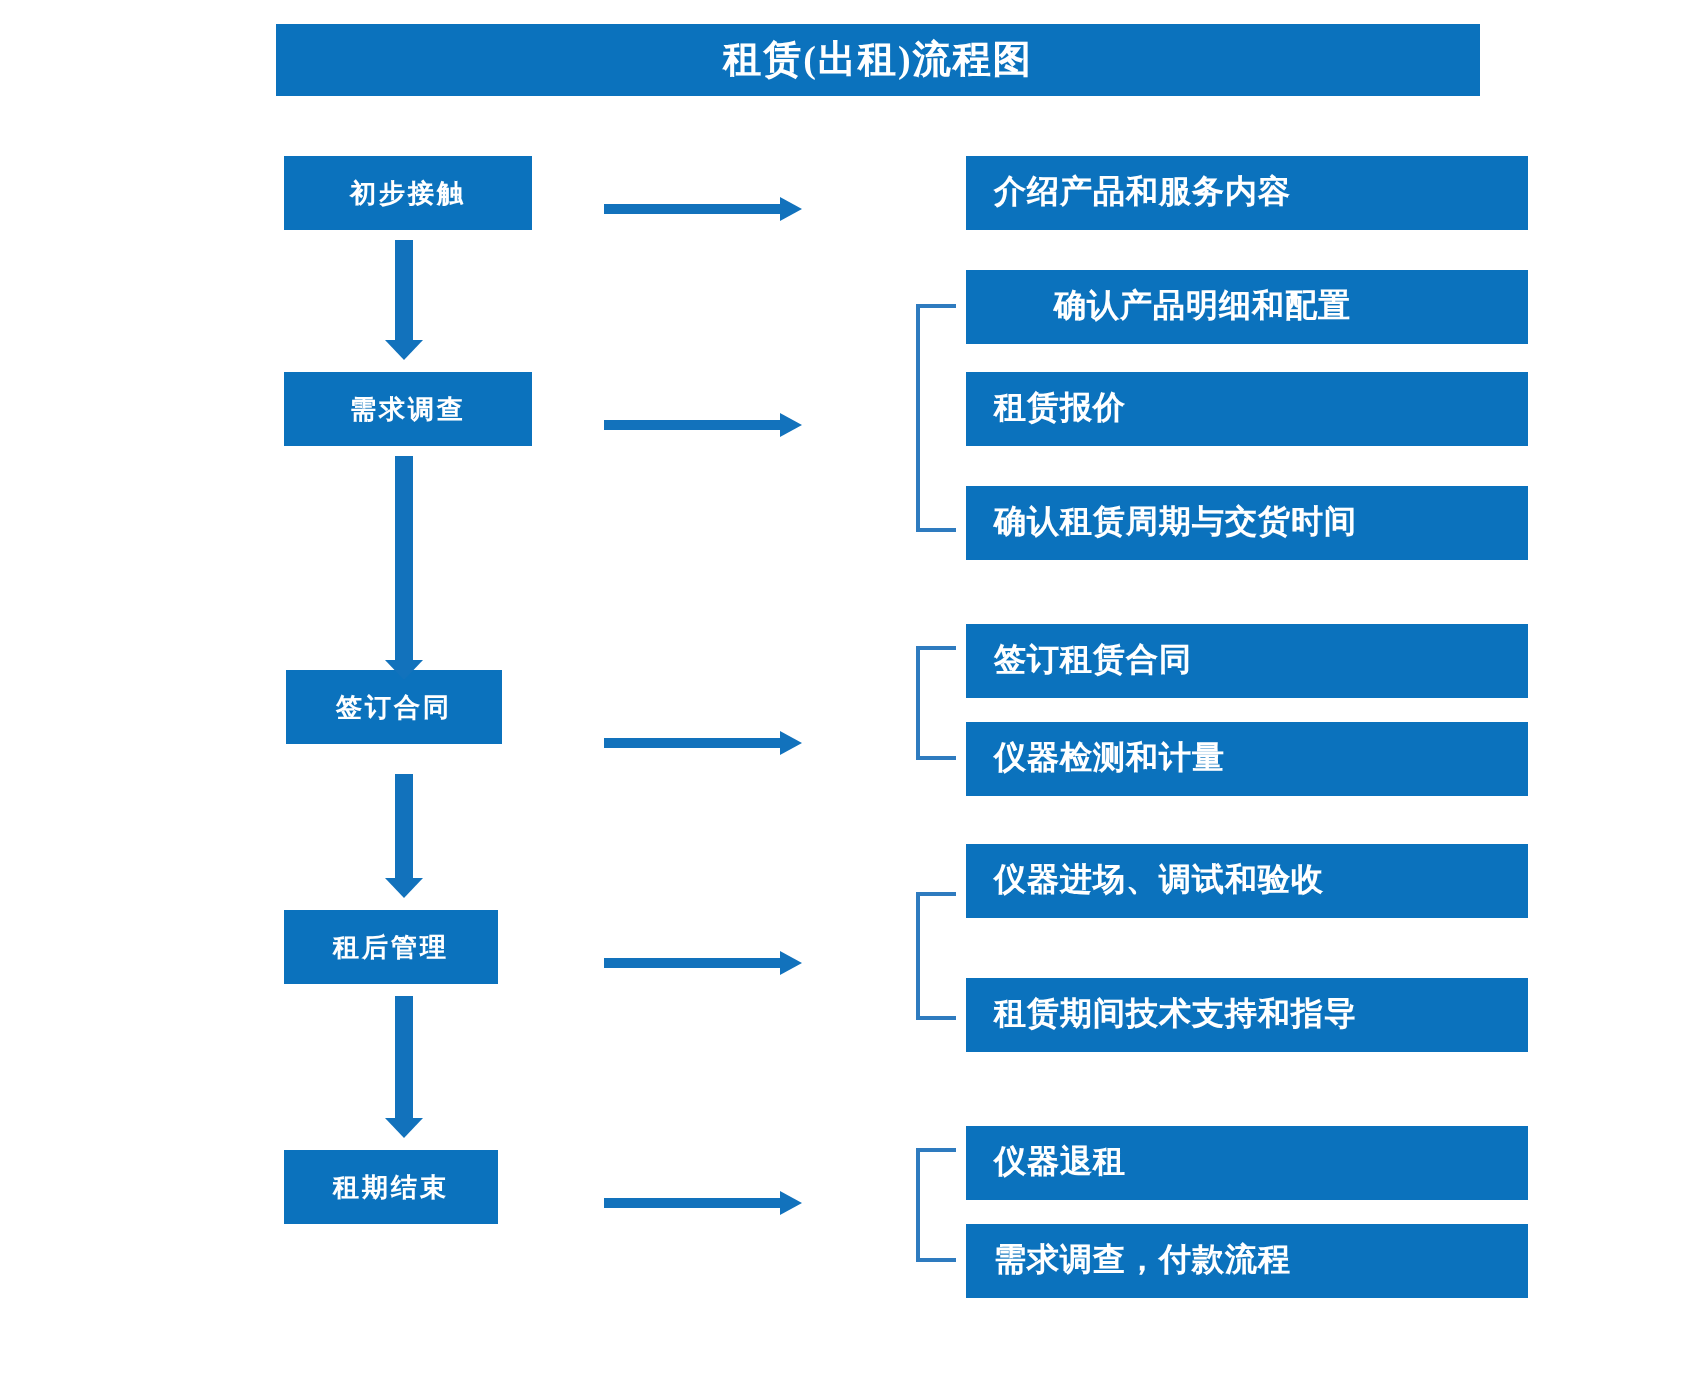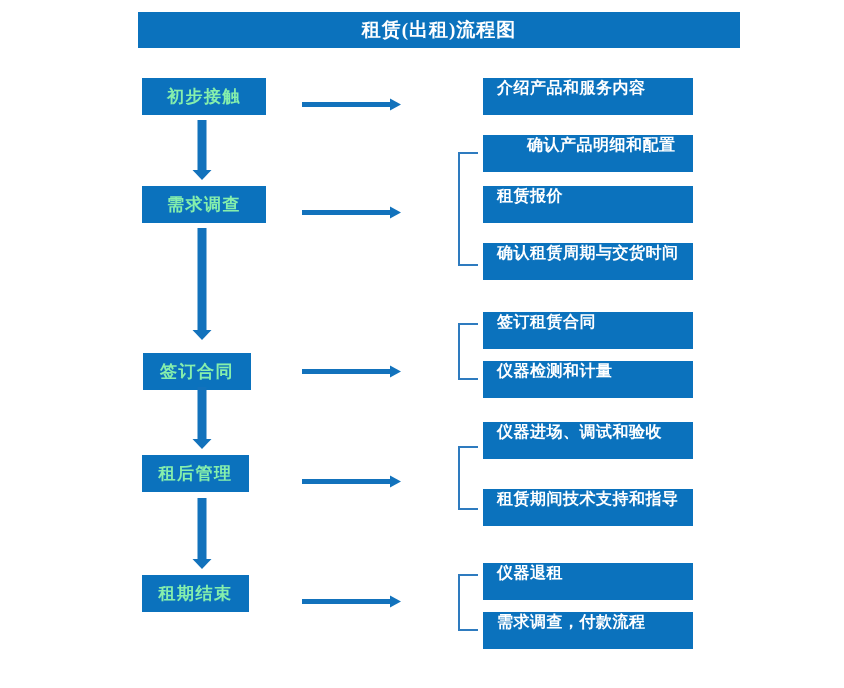--- a/index.html
+++ b/index.html
@@ -29,39 +29,40 @@
     font-size: 19px;
     font-weight: bold;
     display: flex;
     align-items: center;
     justify-content: center;
     letter-spacing: 1px;
   }
   .stage-box {
     position: absolute;
     background: #0B72BD;
-    color: #86efac;
-    font-size: 17px;
+    color: #ffffff;
+    font-size: 13px;
     font-weight: bold;
     display: flex;
     align-items: center;
     justify-content: center;
     letter-spacing: 1.5px;
     height: 37px;
   }
   .task-box {
     position: absolute;
     left: 443px;
-    width: 210px;
+    width: 281px;
     height: 37px;
     background: #0B72BD;
     color: #ffffff;
     font-size: 16px;
     font-weight: bold;
     display: flex;
+    align-items: center;
     padding-left: 14px;
     box-sizing: border-box;
     letter-spacing: 0.5px;
   }
   .h-arrow {
     position: absolute;
     left: 262px;
     width: 99px;
     height: 14px;
   }
@@ -108,21 +109,21 @@
       <div class="bracket" style="top: 152px; height: 114px; border-left-color: rgb(46, 123, 191); border-top-color: rgb(46, 123, 191); border-bottom-color: rgb(46, 123, 191);"></div>
       <div class="task-box" style="top: 135px; background: rgb(11, 114, 189); padding-left: 44px;">
         <span>确认产品明细和配置</span>
       </div>
       <div class="task-box" style="top: 186px; background: rgb(11, 114, 189);">
         <span>租赁报价</span>
       </div>
       <div class="task-box" style="top: 243px; background: rgb(11, 114, 189);">
         <span>确认租赁周期与交货时间</span>
       </div>
-      <div class="stage-box" style="left: 103px; top: 353px; width: 108px; background: rgb(11, 114, 189);">
+      <div class="stage-box" style="left: 103px; top: 335px; width: 108px; background: rgb(11, 114, 189);">
         <span>签订合同</span>
       </div>
       <svg class="h-arrow" viewBox="0 0 99 14" width="99" height="14" style="top: 365px;">
         <rect x="0" y="4" width="90" height="5" fill="#1272BC"></rect>
         <polygon points="88,0.5 99,6.5 88,12.5" fill="#1272BC"></polygon>
       </svg>
       <div class="bracket" style="top: 323px; height: 57px; border-left-color: rgb(46, 123, 191); border-top-color: rgb(46, 123, 191); border-bottom-color: rgb(46, 123, 191);"></div>
       <div class="task-box" style="top: 312px; background: rgb(11, 114, 189);">
         <span>签订租赁合同</span>
       </div>

